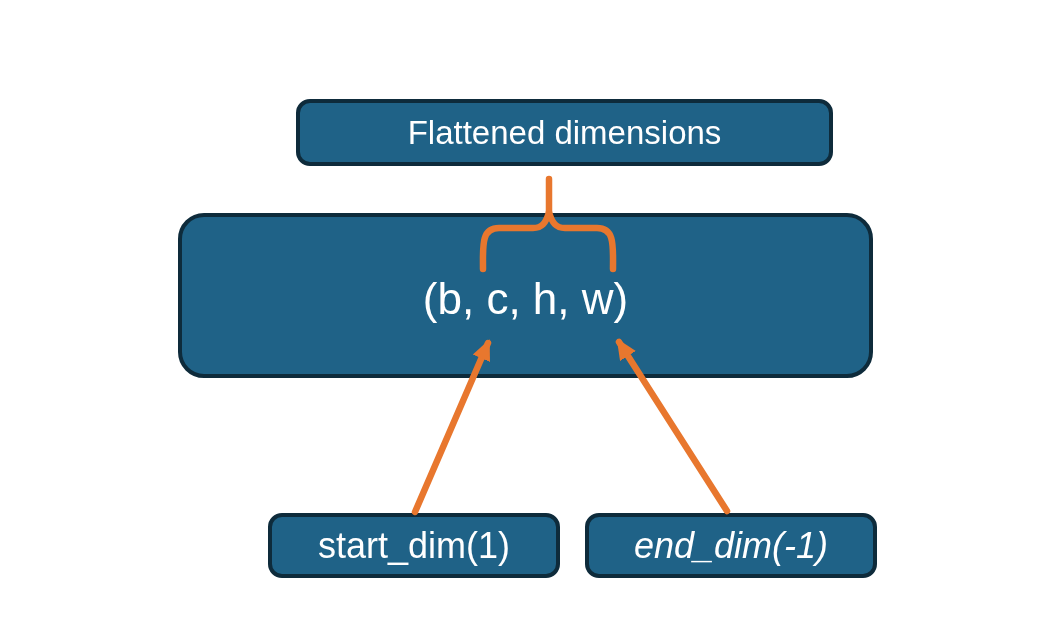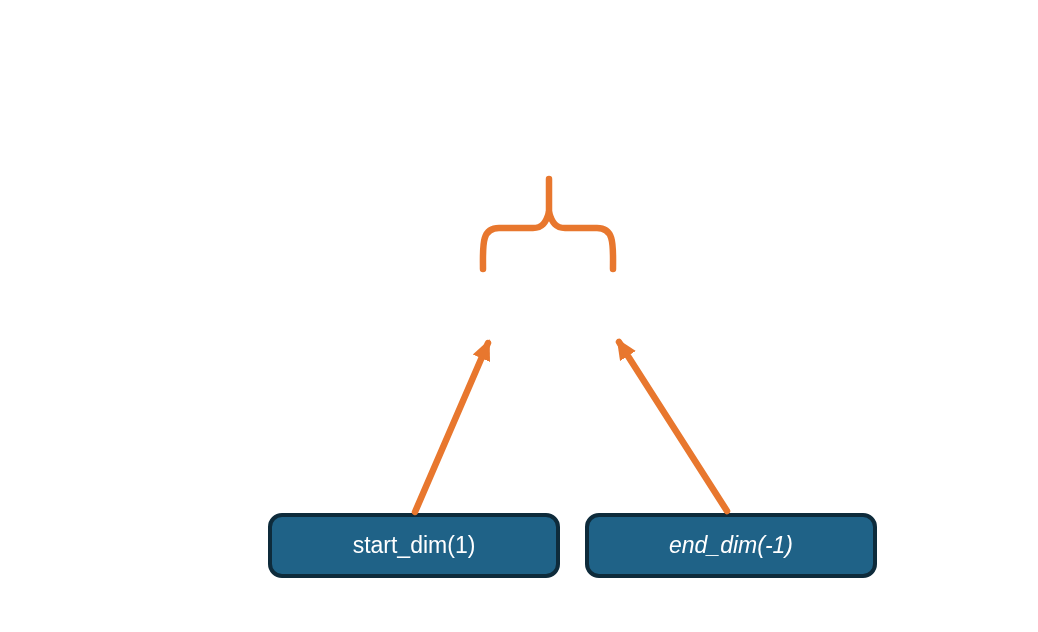--- a/index.html
+++ b/index.html
@@ -35,21 +35,21 @@
   .node-main {
     left: 178px; top: 213px;
     width: 695px; height: 165px;
     border-radius: 26px;
     font-size: 44px;
   }
   .node-main .label { margin-top: 6px; }
   .node-small {
     width: 292px; height: 65px;
     border-radius: 14px;
-    font-size: 23px;
+    font-size: 36px;
   }
   .node-start { left: 268px; top: 513px; }
   .node-end   { left: 585px; top: 513px; font-style: italic; }
   .overlay {
     position: absolute;
     left: 0; top: 0;
     width: 1038px; height: 632px;
     pointer-events: none;
   }
   .connector {
@@ -62,21 +62,27 @@
   .arrowhead {
     fill: var(--accent-orange, #E8772E);
     stroke: none;
   }
 </style>
 </head>
 <body>
 
 <div class="canvas">
 
+  <div class="node node-top">
+    <span class="label">Flattened dimensions</span>
+  </div>
 
+  <div class="node node-main">
+    <span class="label">(b, c, h, w)</span>
+  </div>
 
   <div class="node node-small node-start">
     <span class="label">start_dim(1)</span>
   </div>
 
   <div class="node node-small node-end">
     <span class="label">end_dim(-1)</span>
   </div>
 
   <svg class="overlay" viewBox="0 0 1038 632" xmlns="http://www.w3.org/2000/svg">

